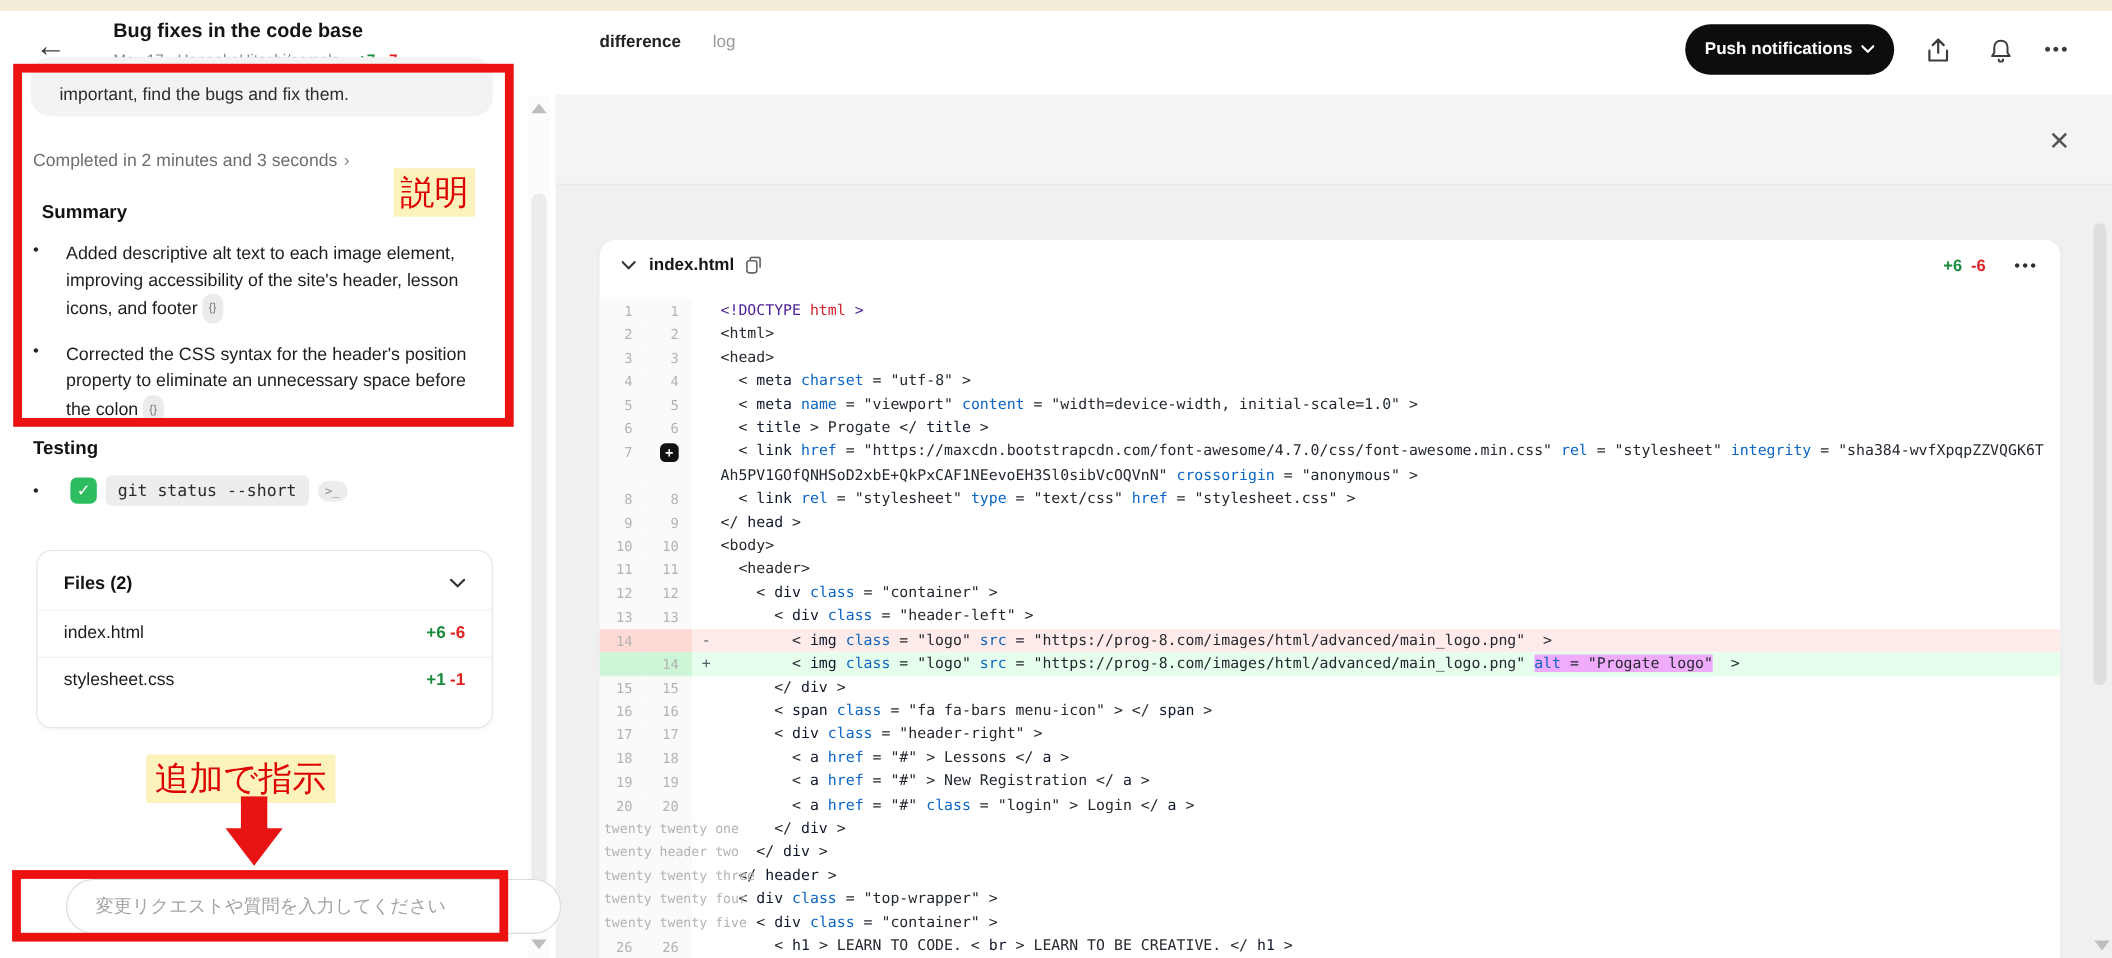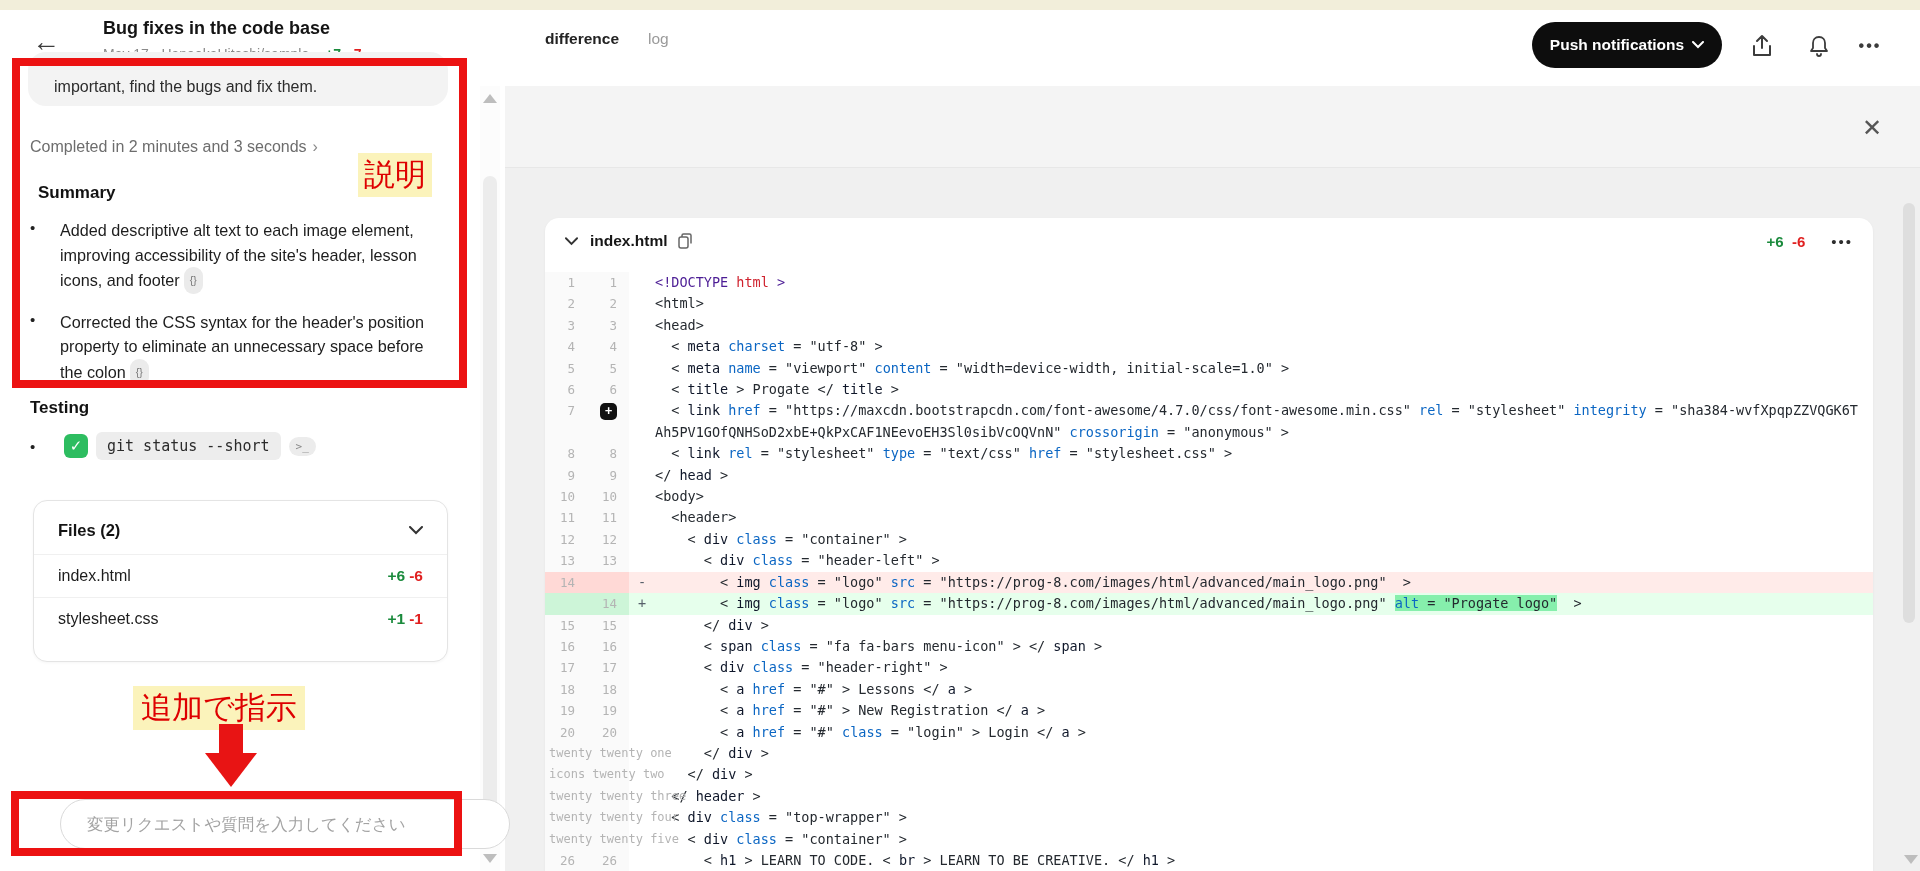--- a/index.html
+++ b/index.html
@@ -99,21 +99,21 @@
   .drow { display:flex; font-family:"DejaVu Sans Mono", monospace; font-size:13.5px; line-height:21.4px; }
   .g1,.g2 { width:42px; flex:none; text-align:right; padding-right:12px; color:#b4b4b4;
             font-size:12.5px; background:#fafafa; }
   .gword { width:84px; flex:none; color:#b4b4b4; font-size:12px; white-space:nowrap;
            background:#fafafa; padding-left:4px; overflow:visible; z-index:1; }
   .mark { width:26px; flex:none; text-align:center; color:#57606a; }
   .code { flex:1; white-space:pre-wrap; word-break:break-all; padding-right:14px; color:#24292f; }
   .drow.del { background:#ffebe9; } .drow.del .g1, .drow.del .g2 { background:#ffd9d6; }
   .drow.add { background:#e6ffec; } .drow.add .g1, .drow.add .g2 { background:#cdf5d8; }
   .seg.p { color:#24292f; } .seg.t { color:#0f172a; } .seg.a { color:#0b66c3; }
-  .seg.d { color:#4c1d95; } .seg.r { color:#cf222e; } .seg.hl { background:#86efac; }
+  .seg.d { color:#4c1d95; } .seg.r { color:#cf222e; } .seg.hl { background:#f0abfc; }
   .plusbadge { display:inline-block; width:17px; height:17px; background:#111; color:#fff; border-radius:5px;
                text-align:center; line-height:17px; font-size:12px; font-weight:bold; }
 
   
   .rsb-thumb { position:absolute; left:1903px; top:203px; width:12px; height:420px; background:#dedede; border-radius:6px; }
 
   svg { display:block; }
 </style>
 </head>
 <body>
@@ -364,21 +364,21 @@
           <span class="g2">20</span>
           <span class="mark"></span>
           <span class="code"><span class="seg p">        &lt; </span><span class="seg t">a</span><span class="seg p"> </span><span class="seg a">href</span><span class="seg p"> = "#" </span><span class="seg a">class</span><span class="seg p"> = "login" &gt; Login &lt;/ </span><span class="seg t">a</span><span class="seg p"> &gt;</span></span>
         </div>
         <div class="drow">
           <span class="gword">twenty twenty one</span>
           <span class="mark"></span>
           <span class="code"><span class="seg p">      &lt;/ </span><span class="seg t">div</span><span class="seg p"> &gt;</span></span>
         </div>
         <div class="drow">
-          <span class="gword">icons twenty two</span>
+          <span class="gword">twenty header two</span>
           <span class="mark"></span>
           <span class="code"><span class="seg p">    &lt;/ </span><span class="seg t">div</span><span class="seg p"> &gt;</span></span>
         </div>
         <div class="drow">
           <span class="gword">twenty twenty three</span>
           <span class="mark"></span>
           <span class="code"><span class="seg p">  &lt;/ </span><span class="seg t">header</span><span class="seg p"> &gt;</span></span>
         </div>
         <div class="drow">
           <span class="gword">twenty twenty four</span>

